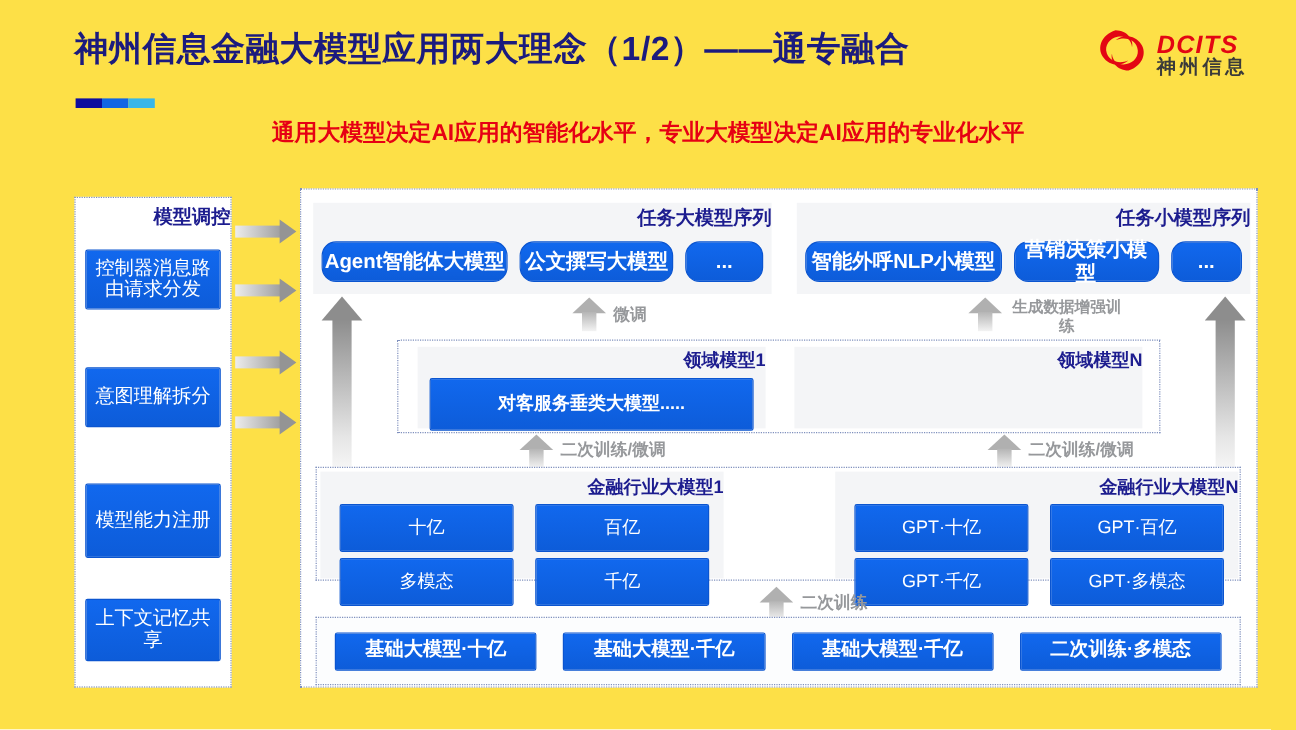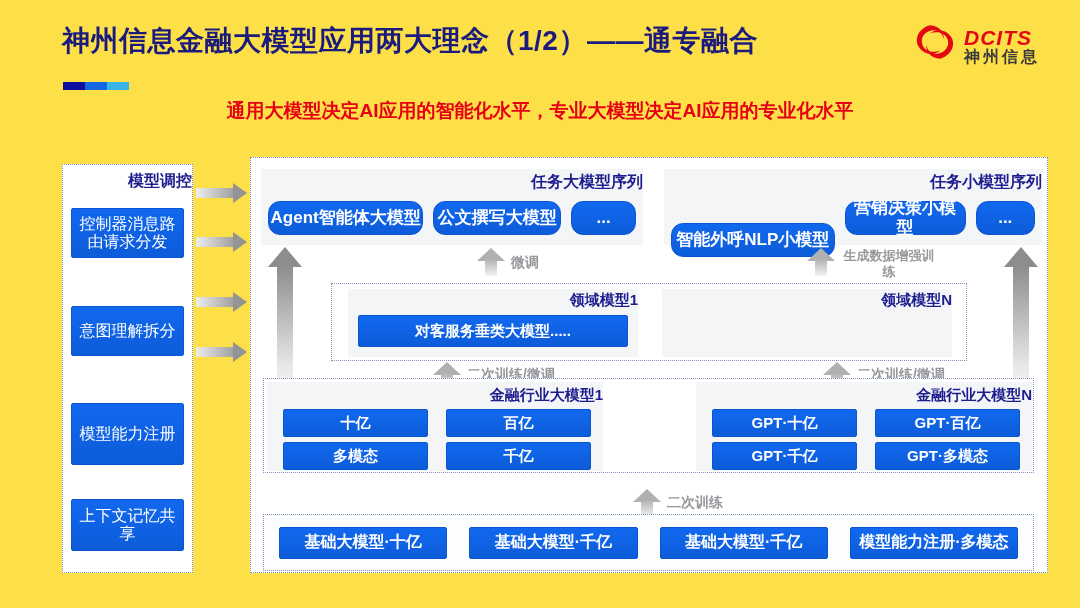--- a/index.html
+++ b/index.html
@@ -59,27 +59,27 @@
 
   .panel-top { top:11px; height:76px; padding-top:3px; }
   .panel-a { left:10px;  width:382px; }
   .panel-b { left:413px; width:378px; }
   .btn-row { display:flex; gap:10px; padding:8px 7px 0 7px; }
   .btn-row .btn { height:34px; font-size:17px; font-weight:700;border-radius:12px; }
 
   .domain-box { position:absolute; left:80px; top:125px; width:636px; height:78px; }
   .domain-panel { top:5px; width:290px; height:68px; padding-top:2px; }
   .domain-panel .grp-title { font-size:15px; }
-  .domain-panel .btn { margin:5px 10px 0 10px; height:32px; font-size:15px; font-weight:700;text-align:right; }
-
-  .fin-strip { position:absolute; left:12px; top:220px; width:771px; height:95px; }
+  .domain-panel .btn { margin:5px 10px 0 10px; height:44px; font-size:15px; font-weight:700;text-align:right; }
+
+  .fin-strip { position:absolute; left:12px; top:231px; width:771px; height:95px; }
   .fin-panel { top:3px; width:336px; height:89px; padding-top:4px; }
   .fin-panel .grp-title { font-size:15px; }
   .fin-grid { display:grid; grid-template-columns:1fr 1fr; column-gap:18px; row-gap:5px; padding:4px 12px 0 16px; }
-  .fin-grid .btn { height:28px; font-size:15px; font-weight:700; }
+  .fin-grid .btn { height:40px; font-size:15px; font-weight:400; }
 
   .base-strip { position:absolute; left:12px; top:356px; width:771px; height:57px;
     display:flex; align-items:center; gap:22px; padding:0 15px; background:#fcfdfe; }
   .base-strip .btn { flex:1; height:32px; font-size:16px; font-weight:700; }
 </style>
 </head>
 <body>
 
 <div class="slide">
 
@@ -134,21 +134,21 @@
       <div class="btn-row">
         <div class="btn" style="flex:156;">Agent智能体大模型</div>
         <div class="btn" style="flex:128;">公文撰写大模型</div>
         <div class="btn" style="flex:64;">...</div>
       </div>
     </div>
 
     <div class="panel panel-top panel-b">
       <div class="grp-title">任务小模型序列</div>
       <div class="btn-row">
-        <div class="btn" style="flex:163;margin-top:22px;">智能外呼NLP小模型</div>
+        <div class="btn" style="flex:163;">智能外呼NLP小模型</div>
         <div class="btn" style="flex:120;">营销决策小模型</div>
         <div class="btn" style="flex:58;">...</div>
       </div>
     </div>
 
     <div class="uarrow-lg" style="left:17px;  top:89px; height:142px;">
         <div class="head"></div>
         <div class="shaft"></div>
       </div>
     <div class="uarrow-lg" style="left:753px; top:89px; height:142px;">
@@ -213,17 +213,17 @@
     <div class="uarrow-sm" style="left:382px; top:331px;">
         <div class="head"></div>
         <div class="shaft"></div>
       </div>
     <div class="arrow-label" style="left:416px; top:336px;">二次训练</div>
 
     <div class="base-strip dotted">
       <div class="btn">基础大模型·十亿</div>
       <div class="btn">基础大模型·千亿</div>
       <div class="btn">基础大模型·千亿</div>
-      <div class="btn">模型能力注册·多模态</div>
+      <div class="btn">二次训练·多模态</div>
     </div>
 
   </div>
 </div>
 
 </body></html>

